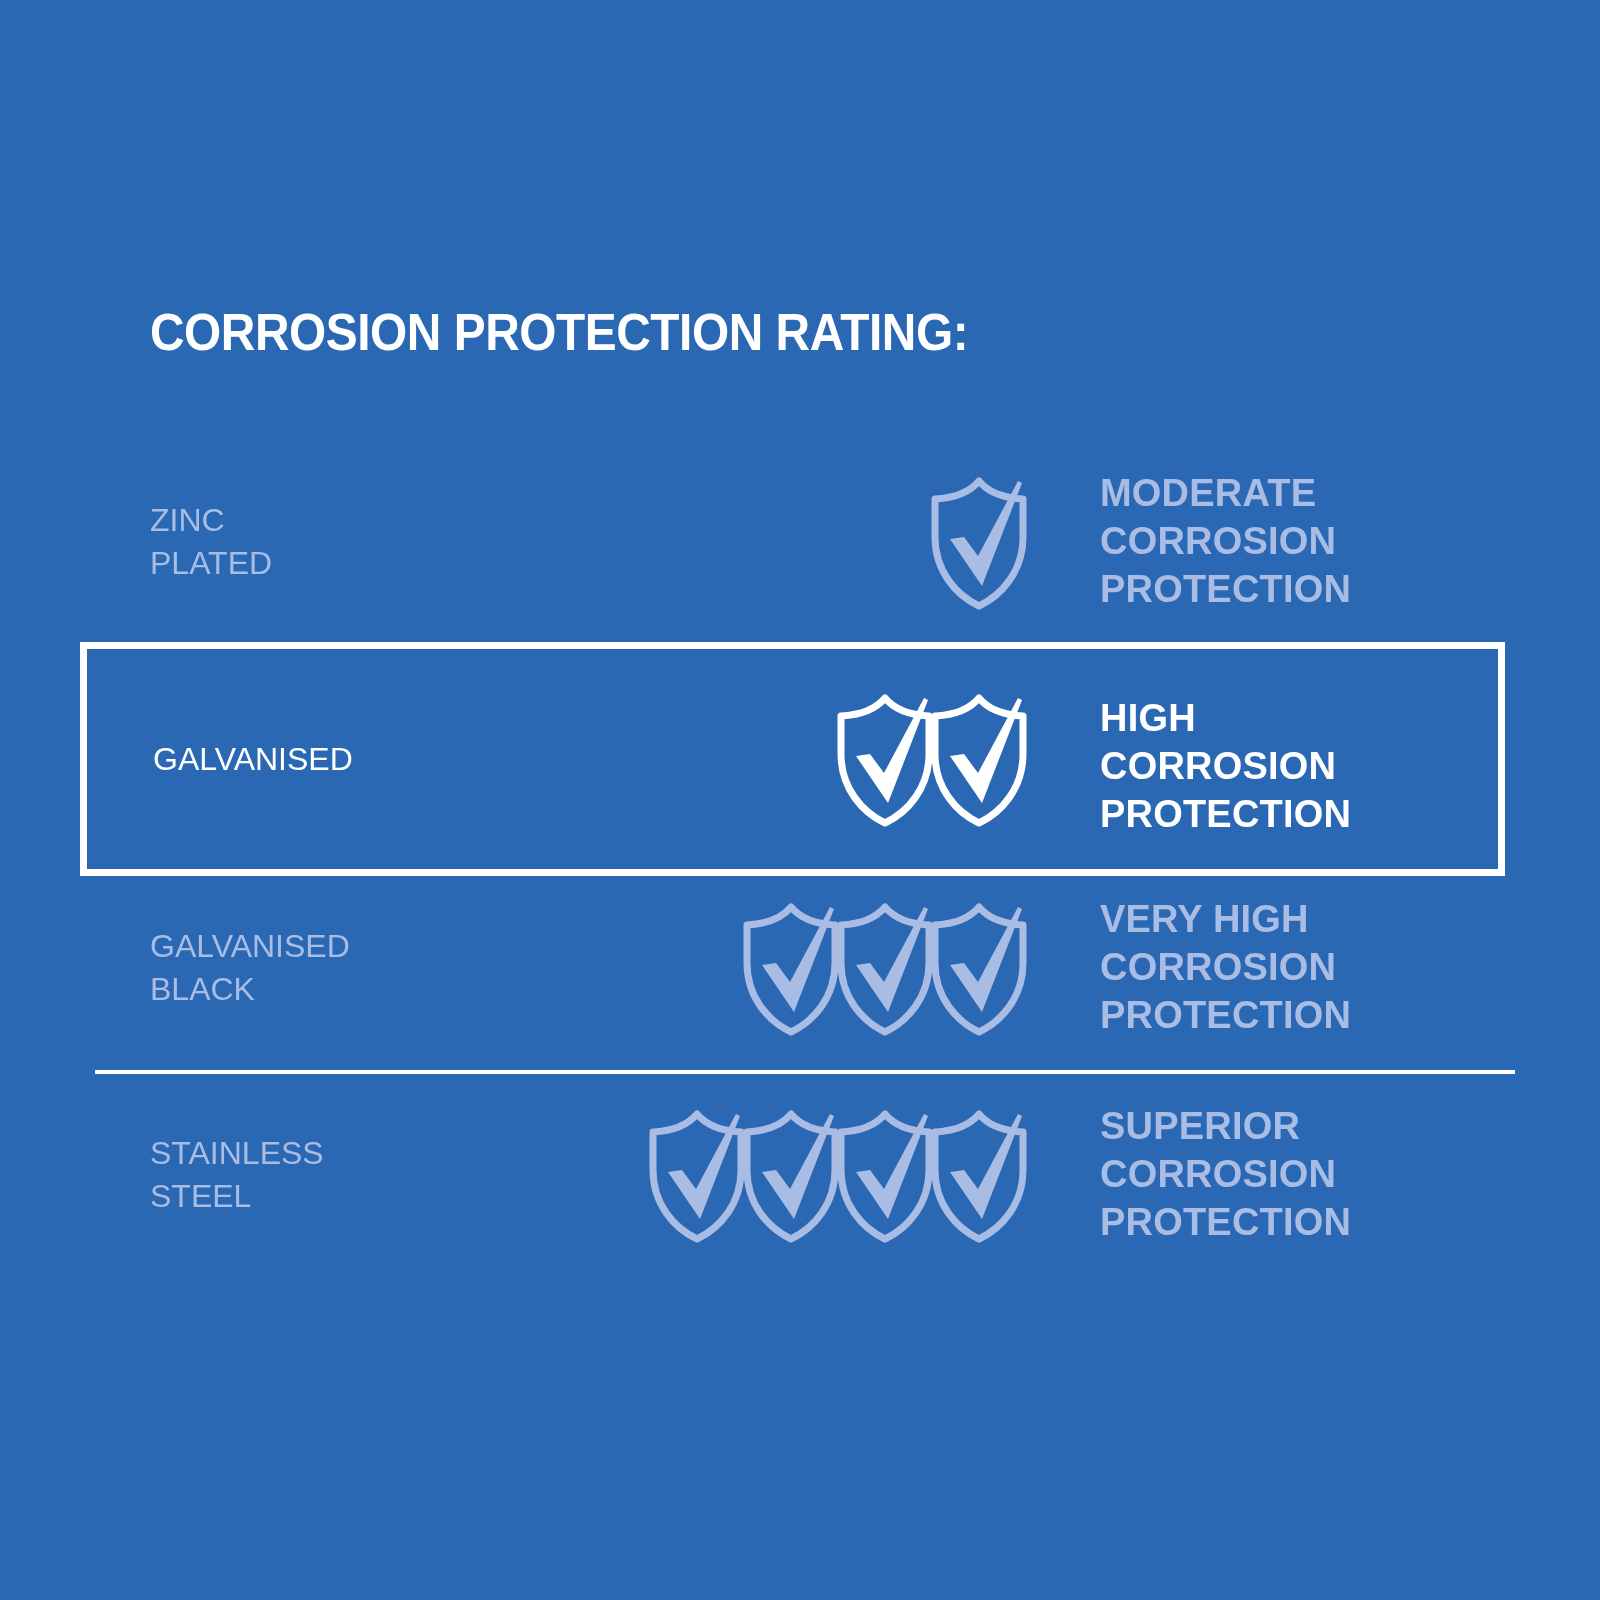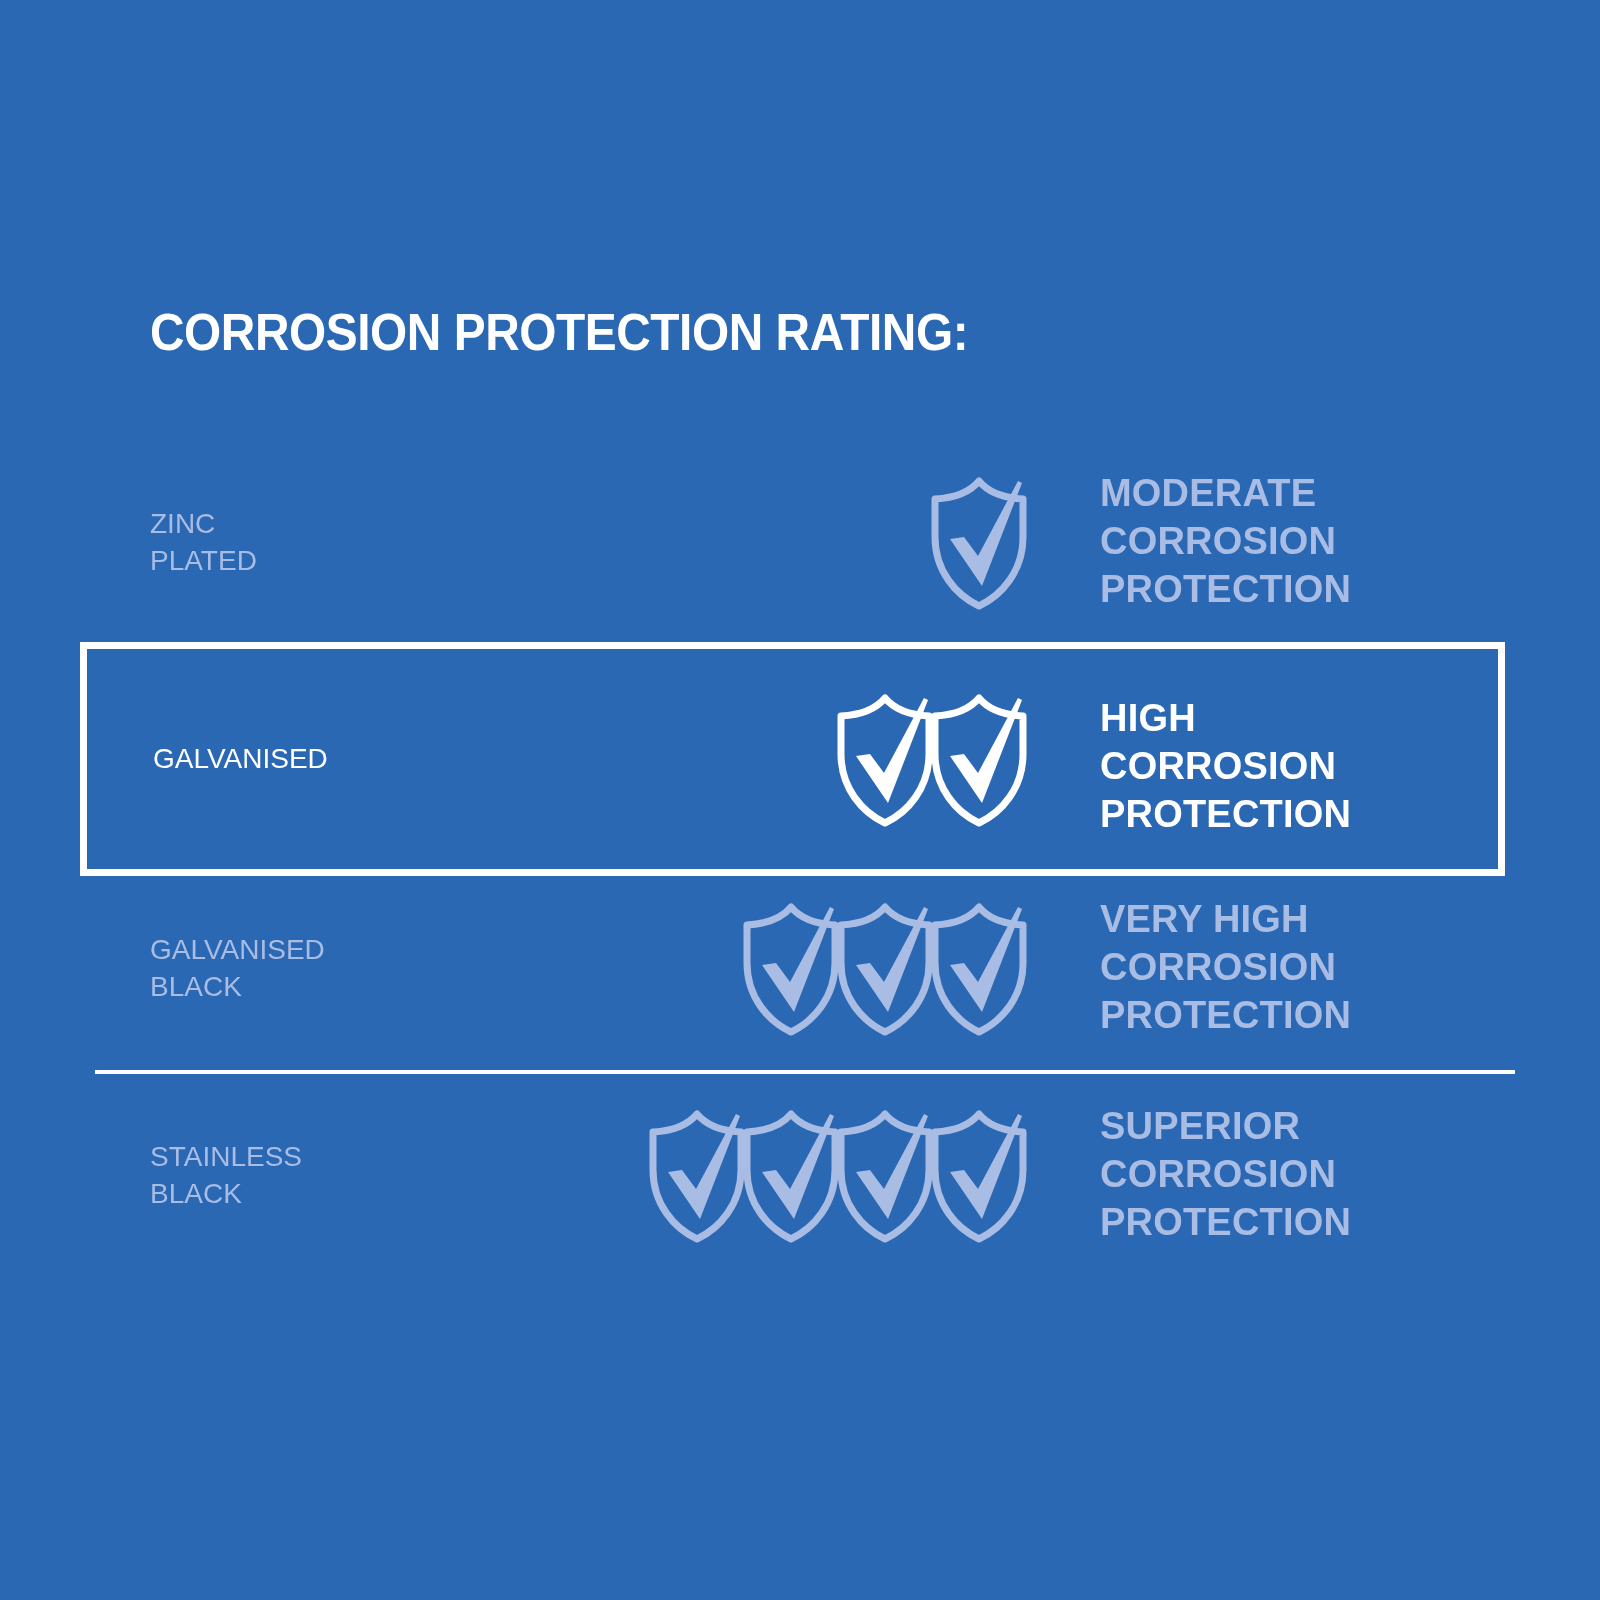--- a/index.html
+++ b/index.html
@@ -47,21 +47,21 @@
   .row-galv       { top: 642px;  height: 234px; }
   .row-galvblack  { top: 888px;  height: 160px; }
   .row-stainless  { top: 1095px; height: 160px; }
 
   
   .material {
     position: absolute;
     left: 150px;
     top: 50%;
     transform: translateY(-50%);
-    font-size: 28px;
+    font-size: 32px;
     font-weight: normal;
     line-height: 1.33;
     color: #A8BCE4;
     white-space: pre-line;
   }
   .row-galv .material {
     color: #FFFFFF;
     left: 153px;
   }
 
@@ -266,21 +266,21 @@
       </div>
     <div class="rating">VERY HIGH
 CORROSION
 PROTECTION</div>
   </div>
 
   <div class="divider"></div>
 
   <div class="row row-stainless">
     <div class="material">STAINLESS
-BLACK</div>
+STEEL</div>
     <div class="shields">
         <span class="shield">
 <svg viewBox="0 0 106 134" xmlns="http://www.w3.org/2000/svg">
   <path d="M53 6
            C 44 17, 28 23, 9 24
            L 9 62
            C 9 96, 30 120, 53 131
            C 76 120, 97 96, 97 62
            L 97 24
            C 78 23, 62 17, 53 6 Z" fill="none" stroke="#A8BCE4" stroke-width="7" stroke-linejoin="round" stroke-linecap="round"></path>

